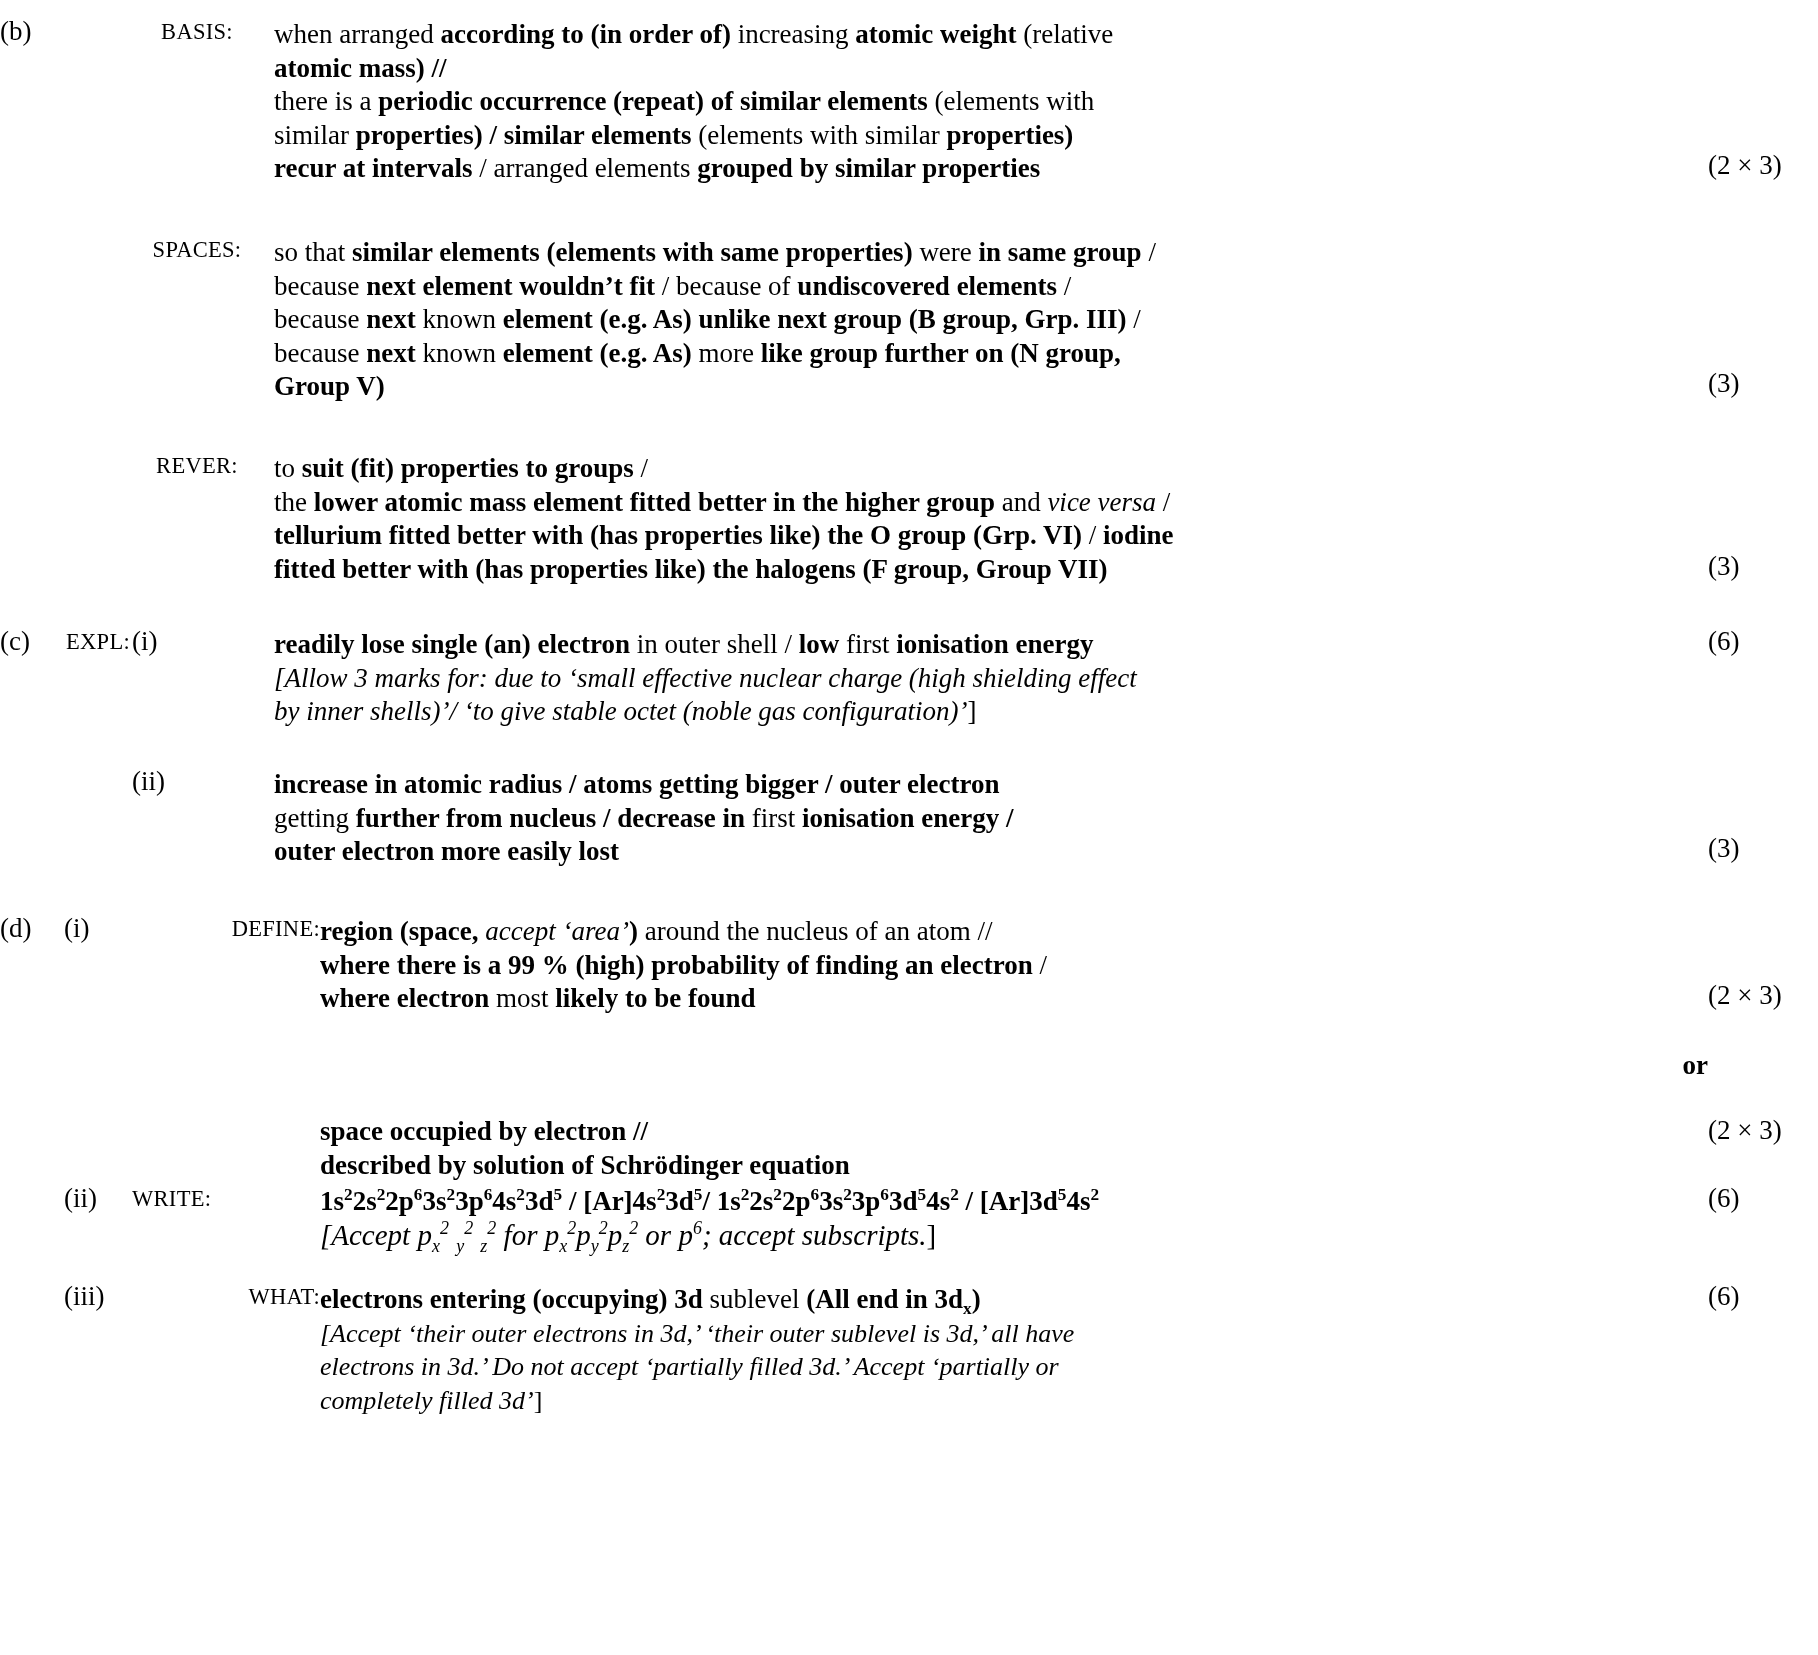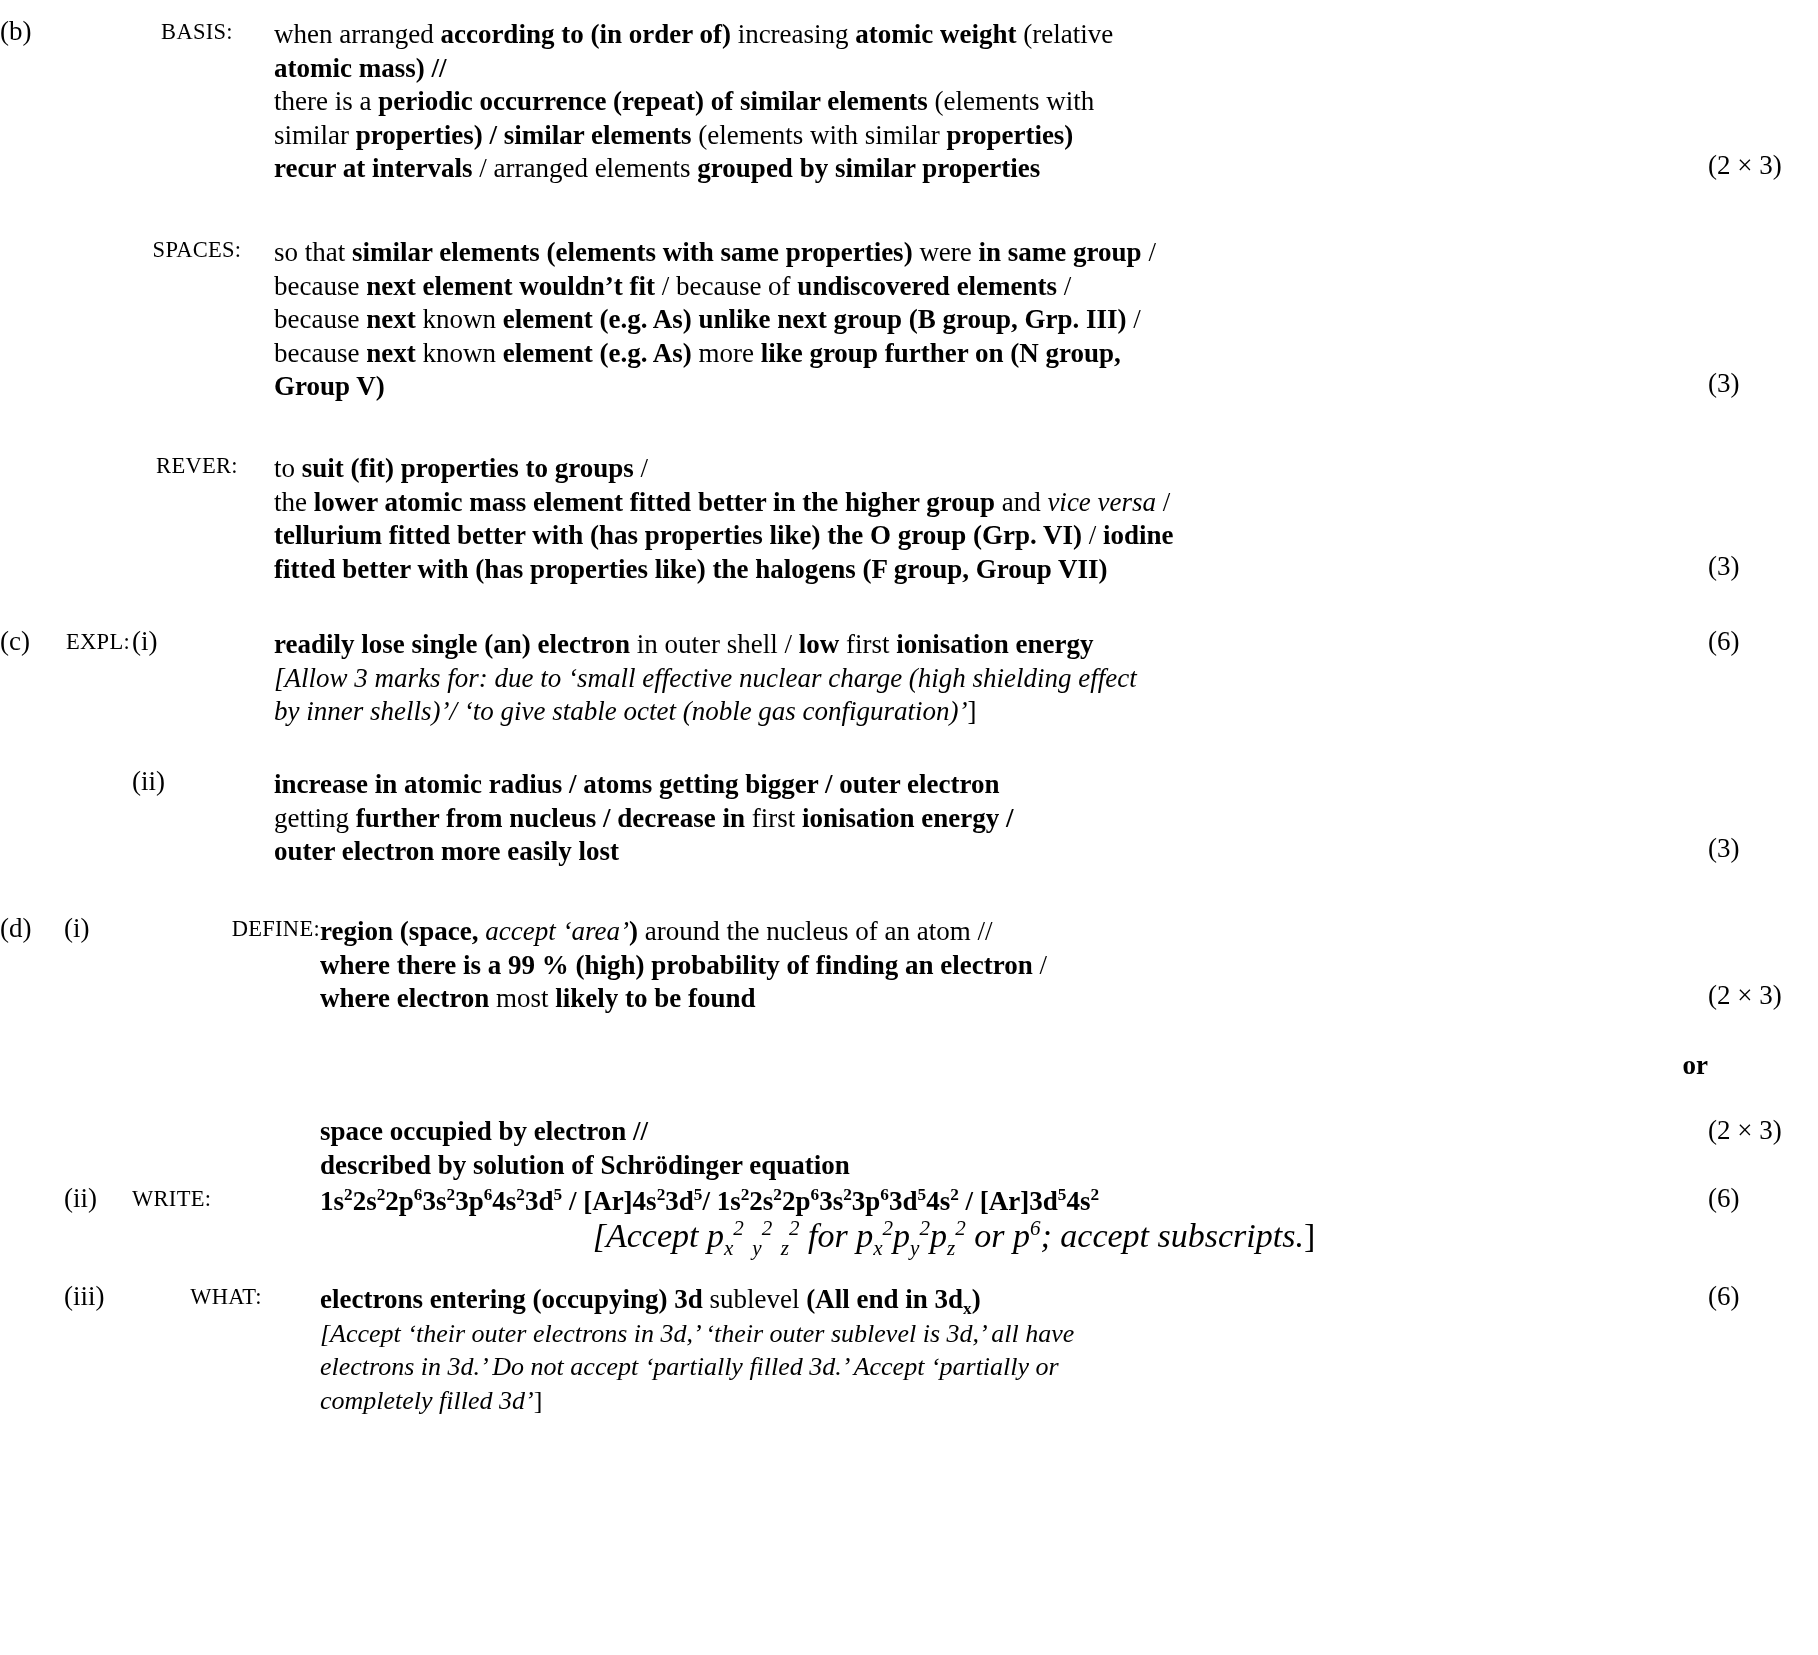--- a/index.html
+++ b/index.html
@@ -165,28 +165,28 @@
   </div>
   <div class="sect block indent-d" style="top:1117px;">
     <div class="col-marks marks">(2 × 3)</div>
   </div>
 
   <div class="sect block indent-d" style="top:1185px;">
     <div class="col-roman part-label">(ii)</div>
     <div class="col-key keyword" style="text-align:left;padding-right:0;">WRITE:</div>
     <div class="col-body body-text">
       <p><b>1s<sup>2</sup>2s<sup>2</sup>2p<sup>6</sup>3s<sup>2</sup>3p<sup>6</sup>4s<sup>2</sup>3d<sup>5</sup> / [Ar]4s<sup>2</sup>3d<sup>5</sup>/ 1s<sup>2</sup>2s<sup>2</sup>2p<sup>6</sup>3s<sup>2</sup>3p<sup>6</sup>3d<sup>5</sup>4s<sup>2</sup> / [Ar]3d<sup>5</sup>4s<sup>2</sup></b></p>
-      <p class="pxyz" style="text-align:center;padding-right:120px;font-size:34px;"><i>[Accept p<sub>x</sub><sup>2</sup> <sub>y</sub><sup>2</sup> <sub>z</sub><sup>2</sup> for p<sub>x</sub><sup>2</sup>p<sub>y</sub><sup>2</sup>p<sub>z</sub><sup>2</sup> or p<sup>6</sup>; accept subscripts.</i>]</p>
+      <p class="pxyz" style="text-align:left;padding-right:120px;font-size:29px;"><i>[Accept p<sub>x</sub><sup>2</sup> <sub>y</sub><sup>2</sup> <sub>z</sub><sup>2</sup> for p<sub>x</sub><sup>2</sup>p<sub>y</sub><sup>2</sup>p<sub>z</sub><sup>2</sup> or p<sup>6</sup>; accept subscripts.</i>]</p>
     </div>
     <div class="col-marks marks">(6)</div>
   </div>
 
   <div class="sect block indent-d" style="top:1283px;">
     <div class="col-roman part-label">(iii)</div>
-    <div class="col-key keyword" style="text-align:center;padding-right:0;">WHAT:</div>
+    <div class="col-key keyword" style="text-align:right;padding-right:0;">WHAT:</div>
     <div class="col-body body-text">
       <p><b>electrons entering (occupying) 3d</b> sublevel <b>(All end in 3d<sub>x</sub>)</b></p>
       <p style="font-size:26px;"><i>[Accept ‘their outer electrons in 3d,’ ‘their outer sublevel is 3d,’ all have</i></p>
       <p style="font-size:26px;"><i>electrons in 3d.’ Do not accept ‘partially filled 3d.’ Accept ‘partially or</i></p>
       <p style="font-size:26px;"><i>completely filled 3d’</i>]</p>
     </div>
     <div class="col-marks marks">(6)</div>
   </div>
 
 </div>

